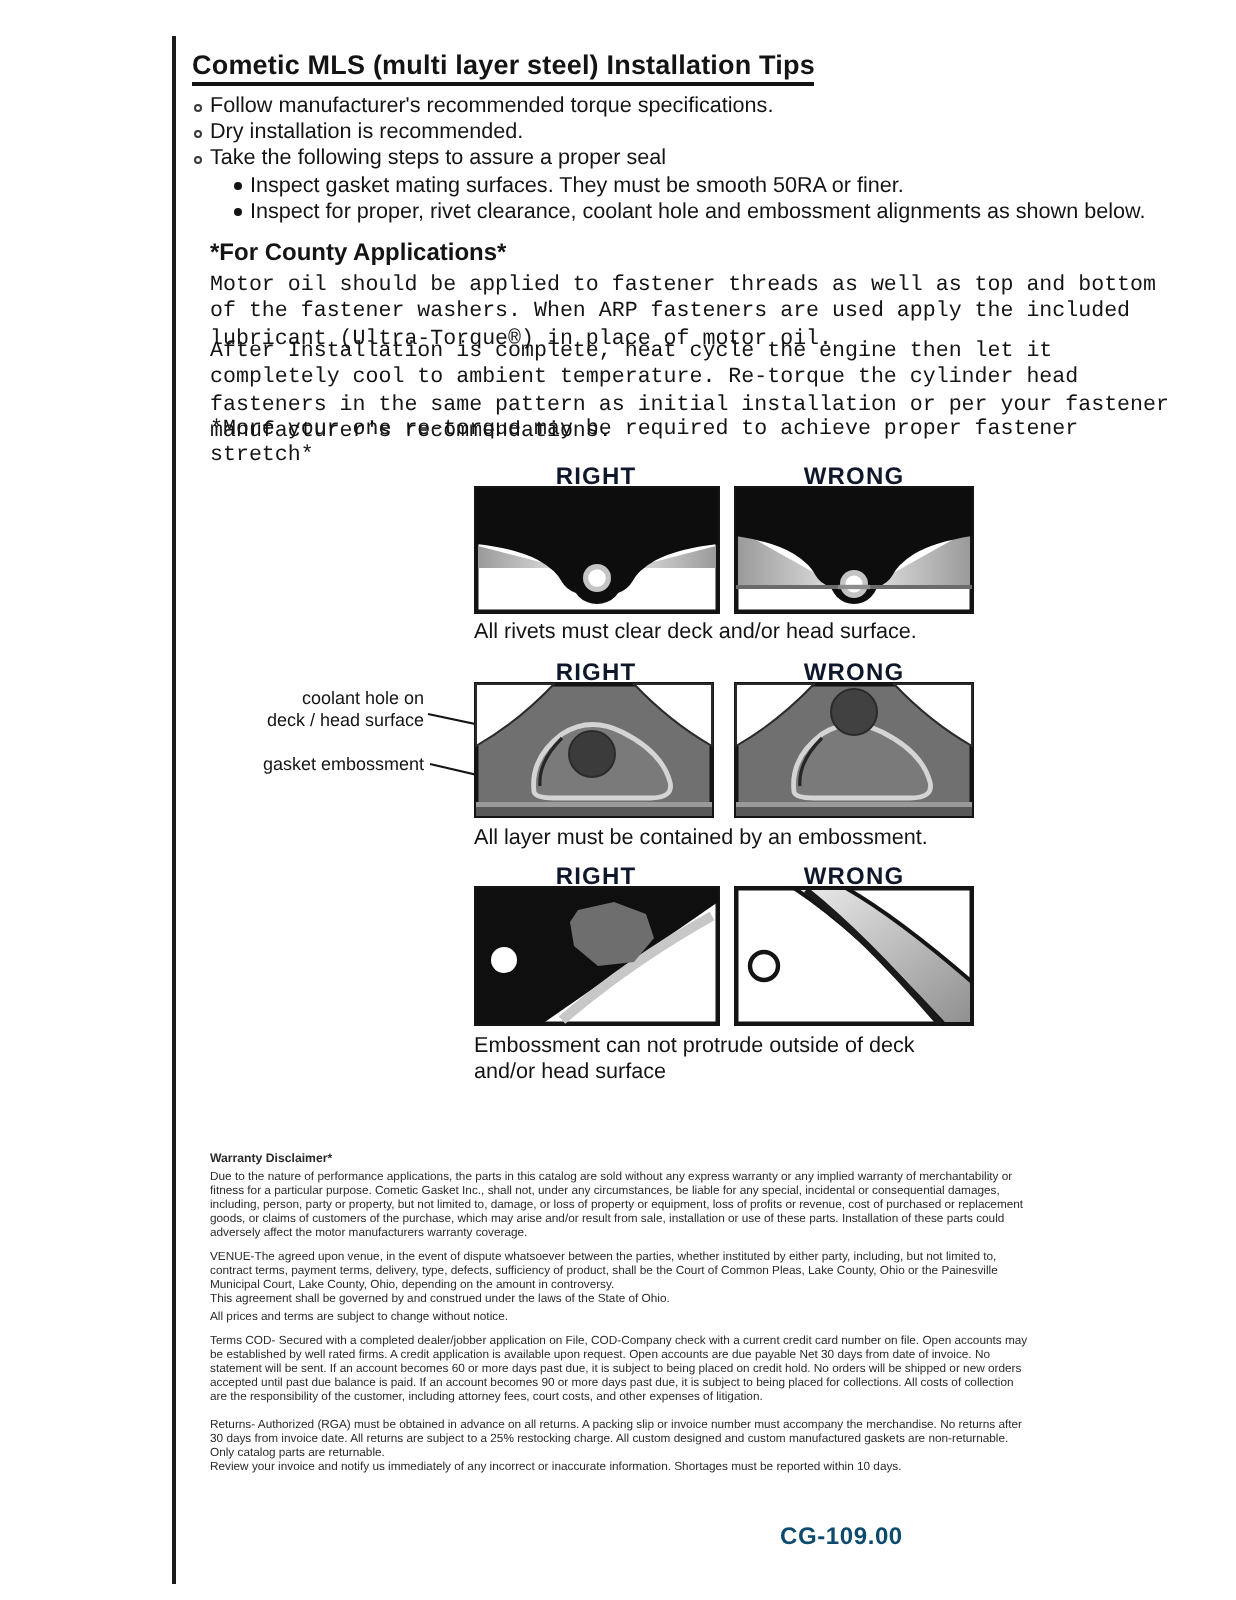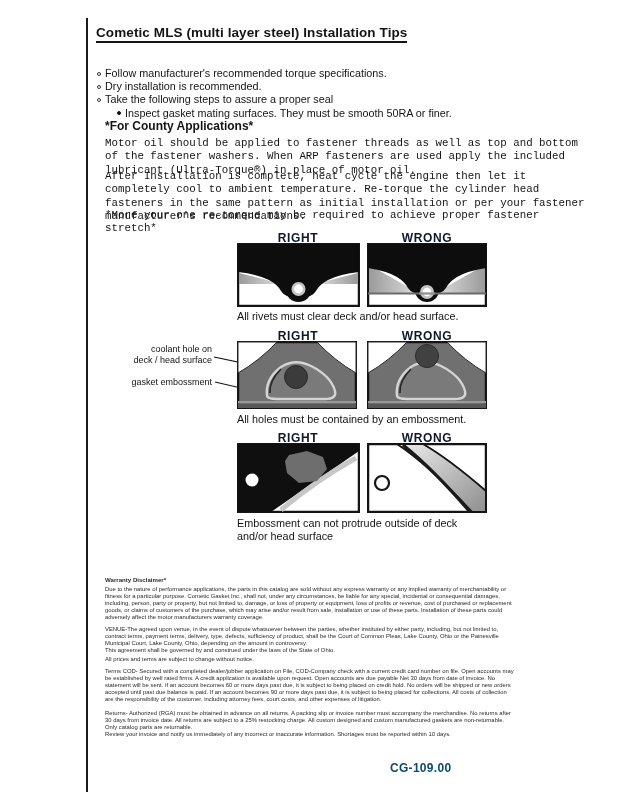--- a/index.html
+++ b/index.html
@@ -8,21 +8,21 @@
     position:relative; width:618px; height:800px; background:#ffffff;
     font-family:"Liberation Sans", sans-serif; color:#141414; overflow:hidden;
   }
   .left-rule { position:absolute; left:86px; top:18px; width:1.5px; height:774px; background:#1c1c1c; }
 
   .title {
     position:absolute; left:96px; top:25px; font-size:13.5px; font-weight:bold;
     border-bottom:2px solid #141414; padding-bottom:1px; letter-spacing:.1px;
   }
 
-  .bullets { position:absolute; left:97px; top:47px; font-size:10.8px; line-height:13.2px;margin-top:20px; }
+  .bullets { position:absolute; left:97px; top:47px; font-size:10.8px; line-height:13.2px; }
   .brow { display:flex; align-items:flex-start; }
   .brow .mark { flex:0 0 auto; width:4px; height:4px; border:1px solid #3a3a3a; border-radius:50%; margin:4.5px 4px 0 0; }
   .brow.sub { margin-left:20px; }
   .brow.sub .mark { background:#141414; border-color:#141414; }
 
   .h2 { position:absolute; left:105px; top:119px; font-size:12px; font-weight:bold; }
   .para { position:absolute; left:105px; width:480px; font-size:10.8px; line-height:13.4px;font-family:Liberation Mono, monospace; }
   .p1 { top:137px; } .p2 { top:170px; } .pnote { top:209px; }
 
   .dlabel { position:absolute; width:130px; text-align:center; font-size:12px; letter-spacing:.6px; color:#0f172a;font-weight:bold; }
@@ -57,20 +57,24 @@
         <span class="mark"></span>
         <span>Dry installation is recommended.</span>
       </div>
     <div class="brow">
         <span class="mark"></span>
         <span>Take the following steps to assure a proper seal</span>
       </div>
     <div class="brow sub">
         <span class="mark"></span>
         <span>Inspect gasket mating surfaces.  They must be smooth 50RA or finer.</span>
+      </div>
+    <div class="brow sub">
+        <span class="mark"></span>
+        <span>Inspect for proper, rivet clearance, coolant hole and embossment alignments as shown below.</span>
       </div>
   </div>
 
   <div class="h2">*For County Applications*</div>
   <div class="para p1">Motor oil should be applied to fastener threads as well as top and bottom of the fastener washers. When ARP fasteners are used apply the included lubricant (Ultra-Torque®) in place of motor oil.</div>
   <div class="para p2">After Installation is complete, heat cycle the engine then let it completely cool to ambient temperature. Re-torque the cylinder head fasteners in the same pattern as initial installation or per your fastener manufacturer's recommendations.</div>
   <div class="para pnote">*More your one re-torque may be required to achieve proper fastener stretch*</div>
 
   <div class="dlabel" style="left:233px; top:231px;">RIGHT</div>
   <div class="dlabel" style="left:362px; top:231px;">WRONG</div>
@@ -136,21 +140,21 @@
     <rect x="1" y="1" width="118" height="66" fill="#707070" stroke="#141414" stroke-width="2.5"></rect>
     <path d="M1,1 L40,1 Q22,20 1,32 Z" fill="#ffffff" stroke="#2a2a2a" stroke-width="1"></path>
     <path d="M119,1 L80,1 Q98,20 119,32 Z" fill="#ffffff" stroke="#2a2a2a" stroke-width="1"></path>
     <rect x="1" y="60" width="118" height="2.5" fill="#9a9a9a"></rect>
     <rect x="1" y="62.5" width="118" height="4.5" fill="#585858"></rect>
     <path d="M30,55 Q28,38 44,26 Q58,17 74,25 Q94,35 98,50 Q100,58 88,58 L40,58 Q31,58 30,55 Z" fill="#7a7a7a" stroke="#d4d4d4" stroke-width="2.4"></path>
     <path d="M33,52 Q32,40 44,28" stroke="#262626" stroke-width="1.6" fill="none"></path>
     <circle cx="60" cy="15" r="11.5" fill="#414141" stroke="#2b2b2b" stroke-width="1"></circle>
   </svg>
 
-  <div class="caption" style="left:237px; top:413px;">All holes must be contained by an embossment.</div>
+  <div class="caption" style="left:237px; top:413px;">All layer must be contained by an embossment.</div>
 
   <div class="dlabel" style="left:233px; top:431px;">RIGHT</div>
   <div class="dlabel" style="left:362px; top:431px;">WRONG</div>
 
   <svg class="panel" style="left:237px; top:443px;" width="123" height="70" viewBox="0 0 123 70">
     <rect x="1" y="1" width="121" height="68" fill="#ffffff" stroke="#141414" stroke-width="2.5"></rect>
     <path d="M1,1 H122 L122,8 L34,69 H1 Z" fill="#0f0f0f"></path>
     <path d="M119,15 Q78,38 44,67" stroke="#c7c7c7" stroke-width="5" fill="none"></path>
     <polygon points="52,12 70,8 86,14 90,26 80,38 62,40 50,30 48,18" fill="#6e6e6e"></polygon>
     <circle cx="15" cy="37" r="6.5" fill="#ffffff"></circle>

